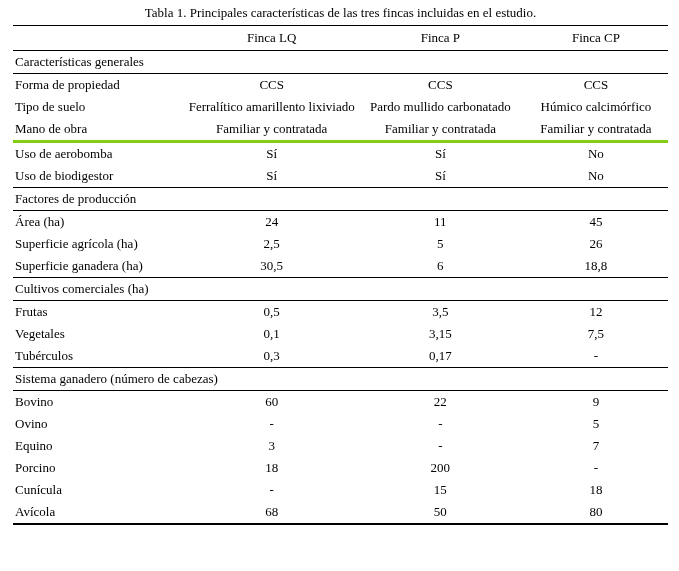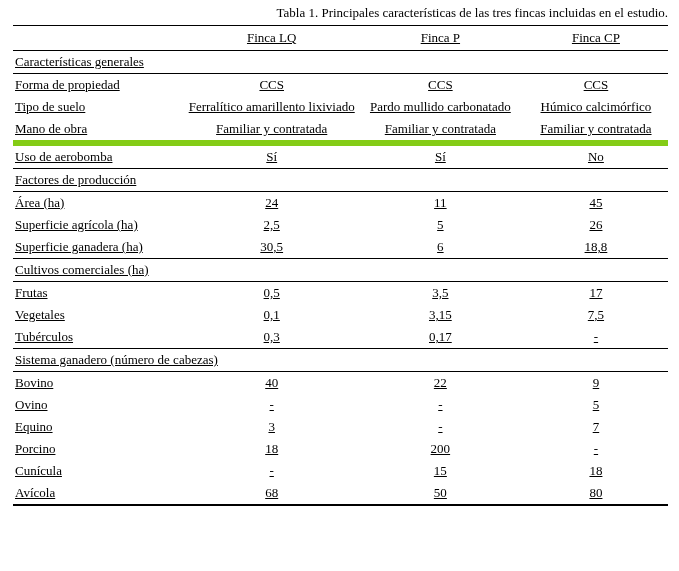--- a/index.html
+++ b/index.html
@@ -9,46 +9,45 @@
     color: #000000;
     font-family: "Liberation Serif", "DejaVu Serif", serif;
     overflow: hidden;
   }
   .page { padding: 5px 11px 0 13px; }
   .caption {
     font-size: 13px;
     line-height: 16px;
     padding-bottom: 4px;
     border-bottom: 1px solid #000;
-    text-align: right;
+    text-align: center;
   }
   table.fincas {
     width: 100%;
     border-collapse: collapse;
     font-size: 13px;
     border-bottom: 2px solid #000;
     table-layout: fixed;
-    text-decoration: underline;
   }
   th, td {
     font-weight: normal;
     padding: 3px 2px;
     line-height: 16px;
     vertical-align: middle;
     overflow: hidden;
     white-space: nowrap;
   }
   thead th { border-bottom: 1px solid #000; padding: 4px 2px; }
   .label { text-align: left; margin-top: 48px; }
   .val { text-align: center; }
   tr.section-row td {
     border-top: 1px solid #000;
     border-bottom: 1px solid #000;
   }
-  tr.rule-above td { border-top: 6px solid #84cc16; }
+  tr.rule-above td { border-top: 3px solid #84cc16; }
 </style>
 </head>
 <body>
 
 <div class="page">
   <div class="caption">Tabla 1. Principales características de las tres fincas incluidas en el estudio.</div>
 
   <table class="fincas">
     <colgroup>
       <col style="width:26.5%">
@@ -87,20 +86,26 @@
         <td class="val">Familiar y contratada</td>
         <td class="val">Familiar y contratada</td>
         <td class="val">Familiar y contratada</td>
       </tr>
       <tr class="rule-above">
         <td class="label">Uso de aerobomba</td>
         <td class="val">Sí</td>
         <td class="val">Sí</td>
         <td class="val">No</td>
       </tr>
+      <tr>
+        <td class="label">Uso de biodigestor</td>
+        <td class="val">Sí</td>
+        <td class="val">Sí</td>
+        <td class="val">No</td>
+      </tr>
 
       <tr class="section-row">
         <td colspan="4" class="label">Factores de producción</td>
       </tr>
 
       <tr>
         <td class="label">Área (ha)</td>
         <td class="val">24</td>
         <td class="val">11</td>
         <td class="val">45</td>
@@ -119,42 +124,42 @@
       </tr>
 
       <tr class="section-row">
         <td colspan="4" class="label">Cultivos comerciales (ha)</td>
       </tr>
 
       <tr>
         <td class="label">Frutas</td>
         <td class="val">0,5</td>
         <td class="val">3,5</td>
-        <td class="val">17</td>
+        <td class="val">12</td>
       </tr>
       <tr>
         <td class="label">Vegetales</td>
         <td class="val">0,1</td>
         <td class="val">3,15</td>
         <td class="val">7,5</td>
       </tr>
       <tr>
         <td class="label">Tubérculos</td>
         <td class="val">0,3</td>
         <td class="val">0,17</td>
         <td class="val">-</td>
       </tr>
 
       <tr class="section-row">
         <td colspan="4" class="label">Sistema ganadero (número de cabezas)</td>
       </tr>
 
       <tr>
         <td class="label">Bovino</td>
-        <td class="val">40</td>
+        <td class="val">60</td>
         <td class="val">22</td>
         <td class="val">9</td>
       </tr>
       <tr>
         <td class="label">Ovino</td>
         <td class="val">-</td>
         <td class="val">-</td>
         <td class="val">5</td>
       </tr>
       <tr>

